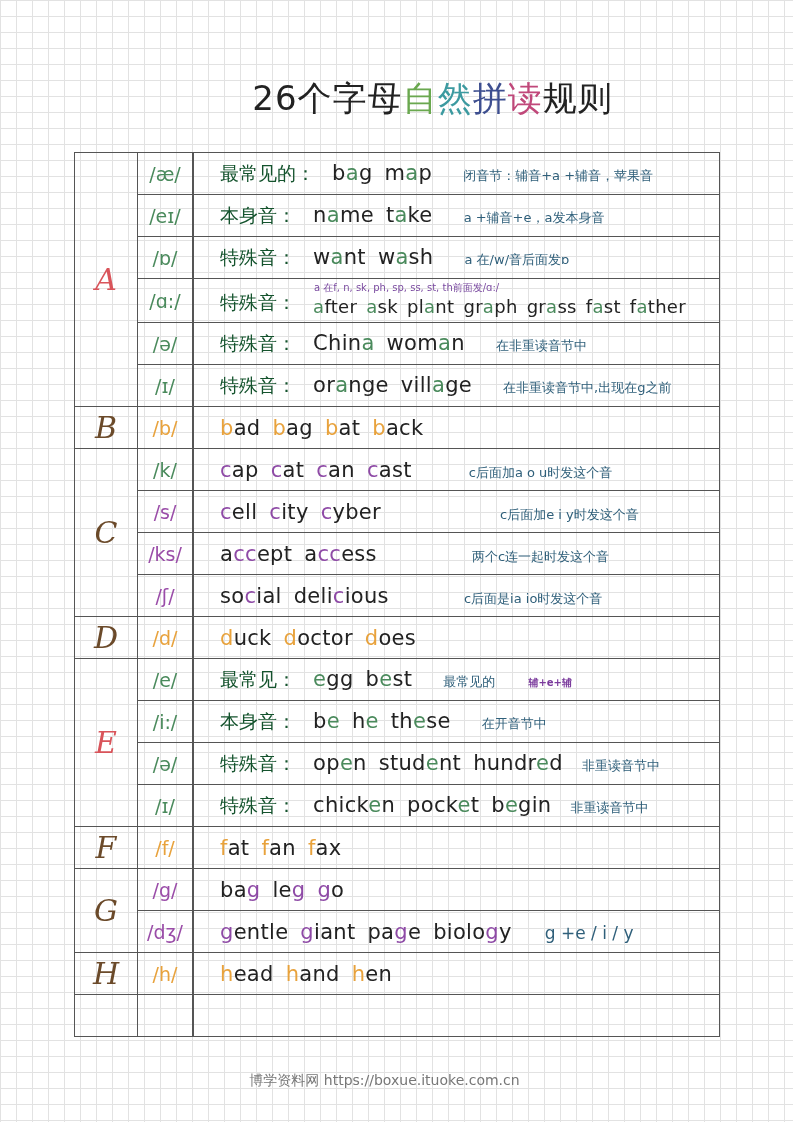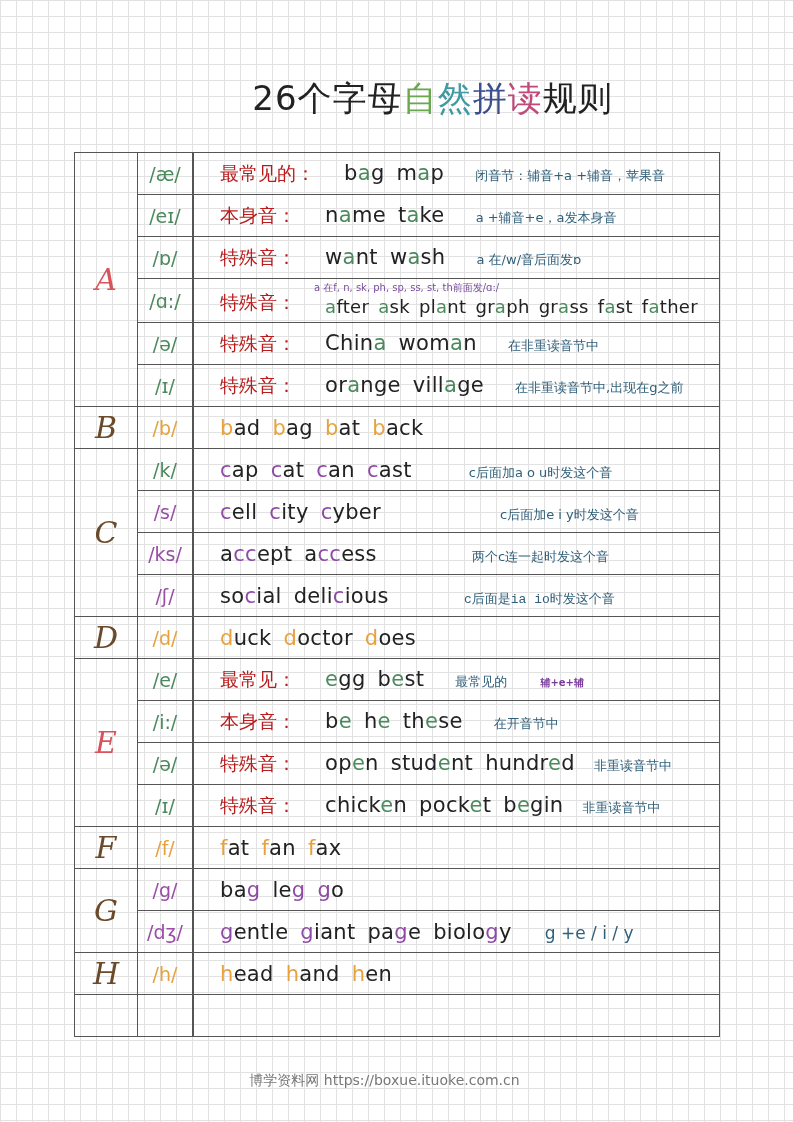--- a/index.html
+++ b/index.html
@@ -36,21 +36,21 @@
   }
   td.letter.red { color:#d9545a; }
   td.ipa {
     width:54px; text-align:center; font-size:19px; color:#222;
     border-right:2.5px solid #555 !important;
   }
   td.ipa .sym { color:#4a8a5c; }
   td.ipa .sym.orange { color:#e8a23c; }
   td.ipa .sym.purple { color:#9a4ca8; }
   td.content { padding-left:26px !important; white-space:nowrap; position:relative; }
-  .label { font-size:19px; color:#b91c1c; margin-right:24px; }
+  .label { font-size:19px; color:#14532d; margin-right:12px; }
   .words { font-size:21px; color:#222; letter-spacing:0.3px; }
   .words .w { margin-right:12px; }
   .hl-green { color:#4a8a5c; }
   .hl-orange { color:#e8a23c; }
   .hl-purple { color:#8e4aa6; }
   .note { font-size:13px; color:#2f5f7a; margin-left:14px;text-align:center; }
   .note.purple { color:#7a3a9c; font-weight:bold; font-size:10px; }
   .tiny-note { position:absolute; top:2px; left:120px; font-size:10px; color:#7a4aa0; }
   .footer {
     position:absolute; top:1072px; left:0; width:769px; text-align:center;
@@ -144,21 +144,21 @@
     <td class="ipa"><span class="sym purple">/ks/</span></td>
     <td class="content">
       <span class="words"><span class="w">a<span class="hl-purple">cc</span>ept</span><span class="w">a<span class="hl-purple">cc</span>ess</span></span>
       <span class="note" style="margin-left:78px;">两个c连一起时发这个音</span>
     </td>
   </tr>
   <tr>
     <td class="ipa"><span class="sym purple">/ʃ/</span></td>
     <td class="content">
       <span class="words"><span class="w">so<span class="hl-purple">c</span>ial</span><span class="w">deli<span class="hl-purple">c</span>ious</span></span>
-      <span class="note" style="margin-left:58px;font-family:Liberation Mono, monospace;">c后面是ia io时发这个音</span>
+      <span class="note" style="margin-left:58px;">c后面是ia io时发这个音</span>
     </td>
   </tr>
 
   <tr>
     <td class="letter">D</td>
     <td class="ipa"><span class="sym orange">/d/</span></td>
     <td class="content">
       <span class="words"><span class="w"><span class="hl-orange">d</span>uck</span><span class="w"><span class="hl-orange">d</span>octor</span><span class="w"><span class="hl-orange">d</span>oes</span></span>
     </td>
   </tr>

